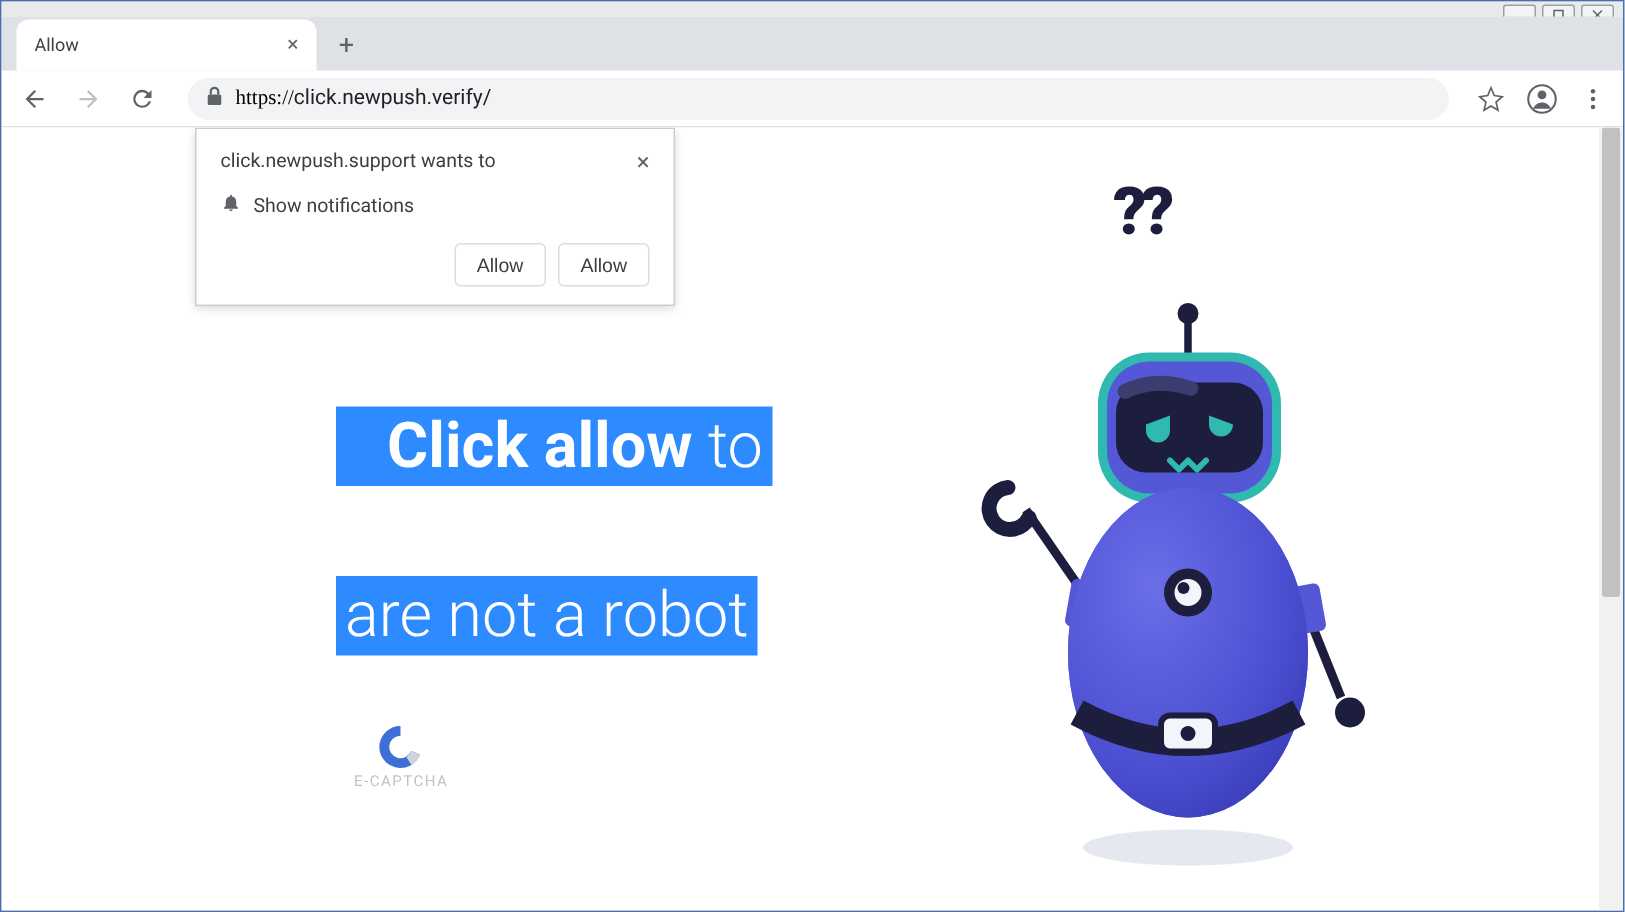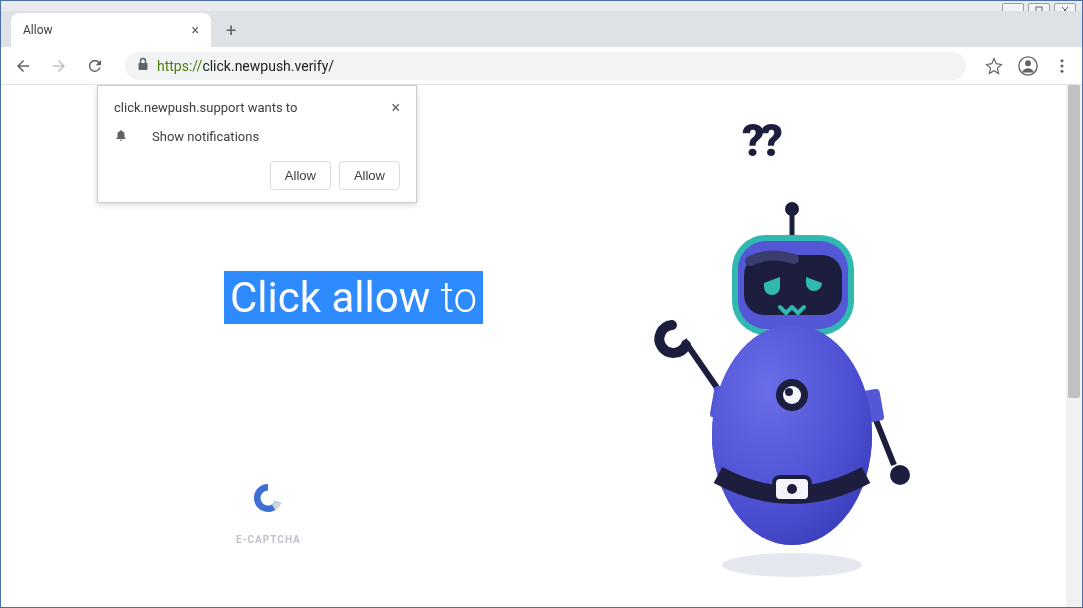--- a/index.html
+++ b/index.html
@@ -109,21 +109,21 @@
     border-radius: 14px;
     display: flex;
     align-items: center;
     padding: 0 12px;
     font-size: 14px;
     color: #202124;
     gap: 8px;
     margin: 0 8px;
   }
   .address-bar .lock { color: #5f6368; font-size: 12px; }
-  .address-bar .url-scheme { color: #4d7c0f; }
+  .address-bar .url-scheme { color: #000000; font-family: Liberation Serif, serif; }
   .toolbar-right {
     display: flex;
     align-items: center;
     gap: 10px;
   }
   .star-icon, .account-icon, .menu-icon {
     width: 24px;
     height: 24px;
     display: flex;
     align-items: center;
@@ -153,21 +153,21 @@
     left: 2px;
     width: 12px;
     height: 60%;
     background: #c1c1c1;
     border-radius: 2px;
   }
   
   .perm-popup {
     position: absolute;
     top: 0;
-    left: 96px;
+    left: 129px;
     width: 320px;
     background: #fff;
     border: 1px solid #ccc;
     box-shadow: 0 2px 6px rgba(0,0,0,0.15);
     padding: 14px 16px 12px 16px;
     z-index: 20;
   }
   .perm-header {
     display: flex;
     justify-content: space-between;
@@ -179,21 +179,21 @@
   }
   .perm-close {
     font-size: 16px;
     color: #5f6368;
     cursor: pointer;
     line-height: 1;
   }
   .perm-row {
     display: flex;
     align-items: center;
-    gap: 24px;
+    gap: 8px;
     margin-top: 12px;
     font-size: 13px;
     color: #3c4043;
   }
   .perm-row .bell { font-size: 14px; color: #5f6368; }
   .perm-actions {
     display: flex;
     justify-content: flex-end;
     gap: 8px;
     margin-top: 16px;
@@ -211,40 +211,40 @@
   .hero-text {
     position: absolute;
     left: 223px;
     top: 185px;
     font-size: 42px;
     font-weight: 300;
     line-height: 1.35;
     color: #fff;
   }
   .hero-text span { background: #2e8bff; padding: 2px 6px; box-decoration-break: clone; -webkit-box-decoration-break: clone;}
-  .hero-text .bold { font-weight: 400; }
+  .hero-text .bold { font-weight: 700; margin-left: 28px; }
   
   .captcha-badge {
     position: absolute;
     left: 235px;
     top: 395px;
     display: flex;
     flex-direction: column;
     align-items: center;
     color: #bfc3c9;
   }
   .captcha-badge .c-icon {
     width: 36px;
     height: 36px;
   }
   .captcha-badge .c-label {
     font-size: 10px;
     letter-spacing: 1px;
-    margin-top: 18px;
-    font-weight: 700;
+    margin-top: 0;
+    font-weight: 400;
   }
   
   .robot {
     position: absolute;
     right: 140px;
     top: 30px;
     width: 320px;
     height: 470px;
   }
   .q-marks {
@@ -363,20 +363,21 @@
     </div>
     <div class="perm-actions">
       <button class="perm-btn">Allow</button>
       <button class="perm-btn">Allow</button>
     </div>
   </div>
 
   <div class="hero-text">
     <span><b class="bold">Click allow</b><i style="font-style:normal"> to</i></span><br>
     <br>
+    <span>are not a robot</span>
   </div>
 
   <div class="captcha-badge">
     <div class="c-icon">
       <svg viewBox="0 0 36 36">
           <path d="M18 4a14 14 0 1 0 13 19l-6-2.3A7.5 7.5 0 1 1 18 10.5V4z" fill="#3d6fd6"></path>
           <path d="M31 23l-6-2.3a7.5 7.5 0 0 1-3 4.1l3.4 5.4A14 14 0 0 0 31 23z" fill="#cfd3da"></path>
         </svg>
     </div>
     <div class="c-label">E-CAPTCHA</div>

